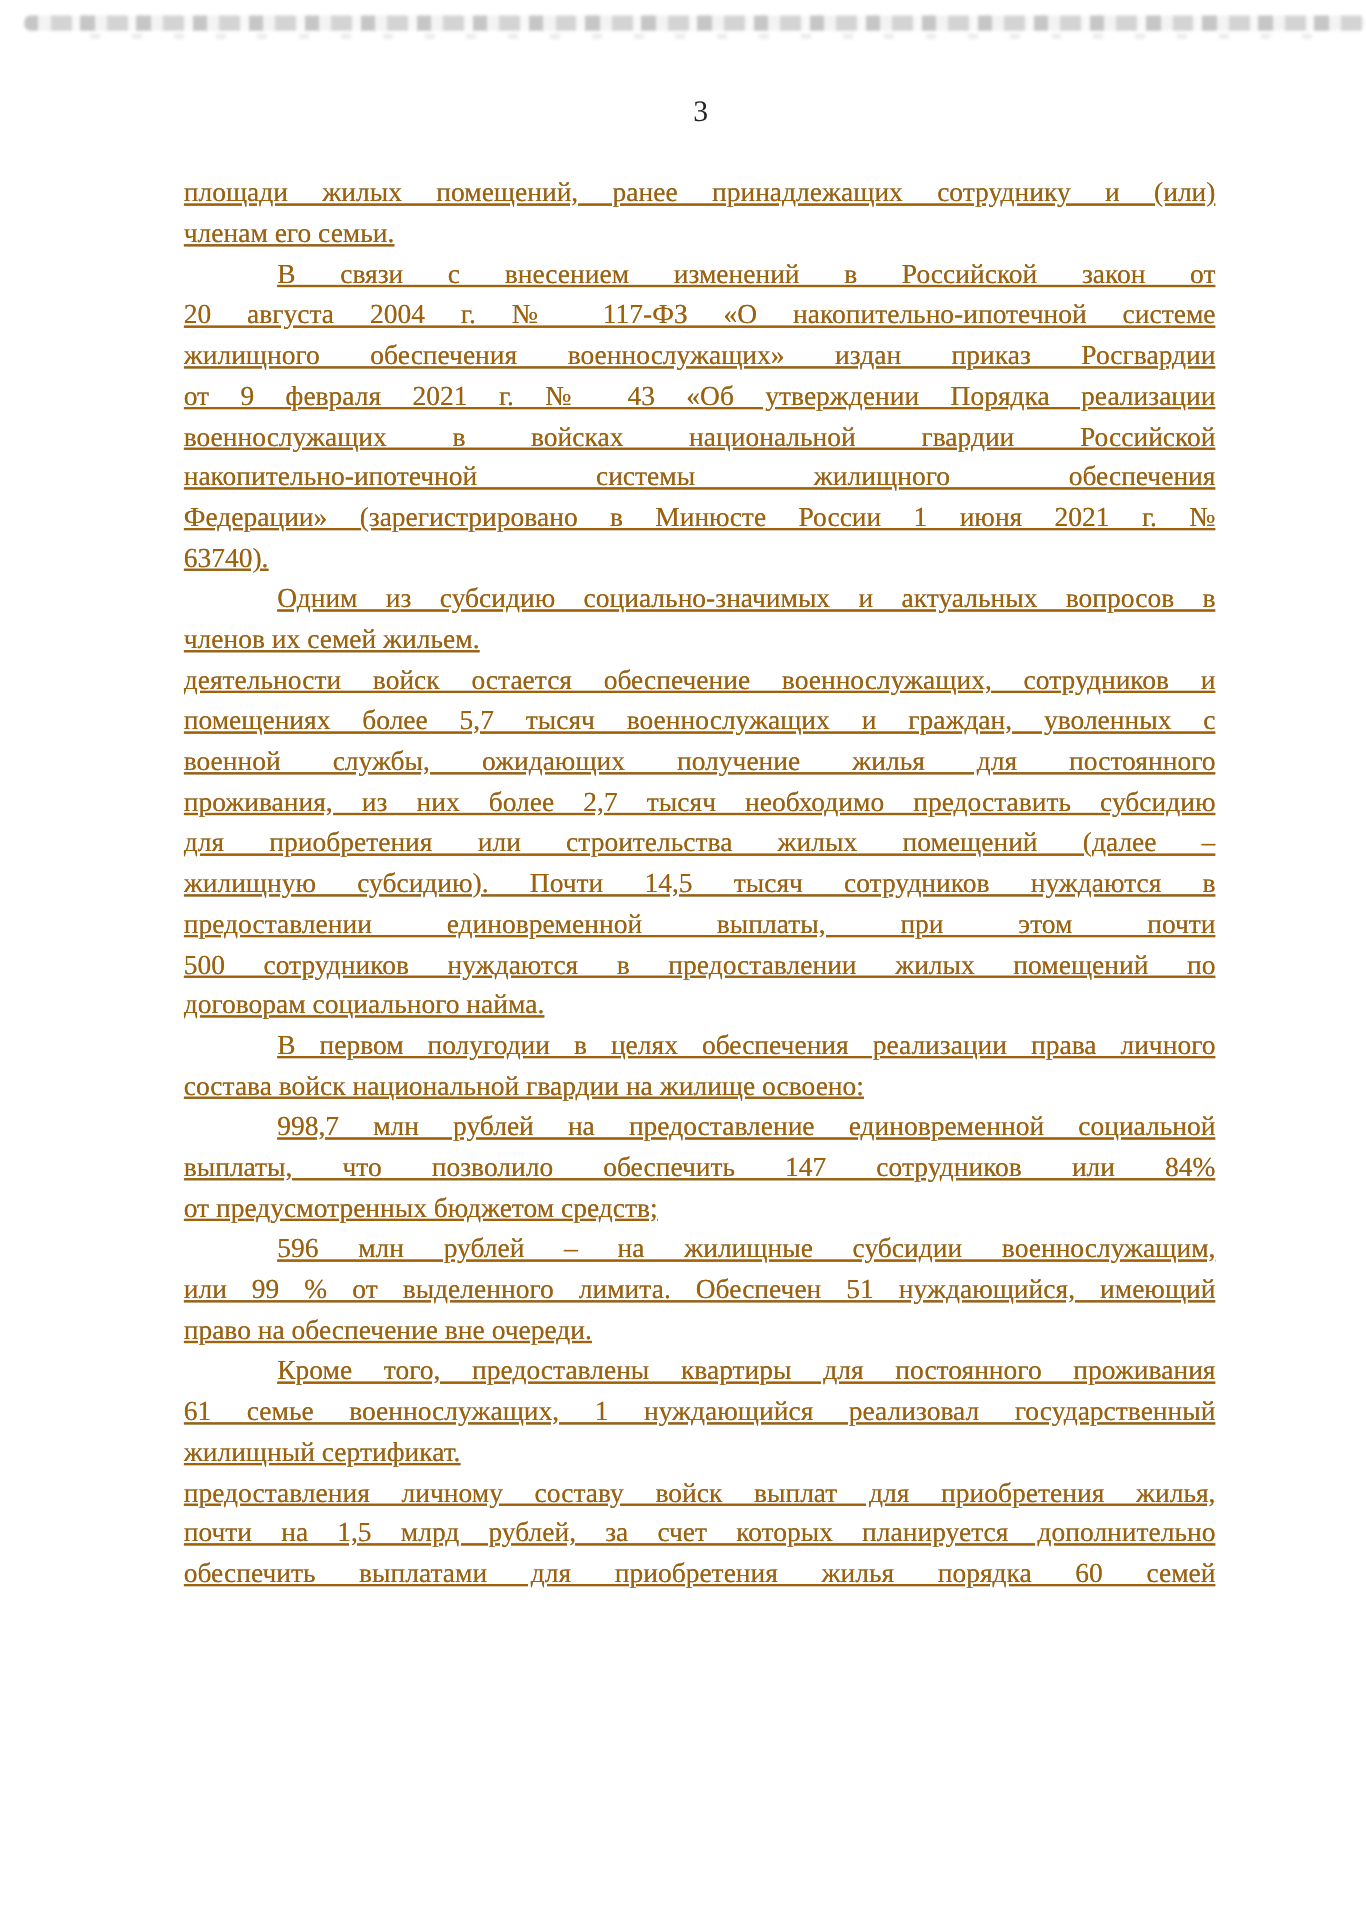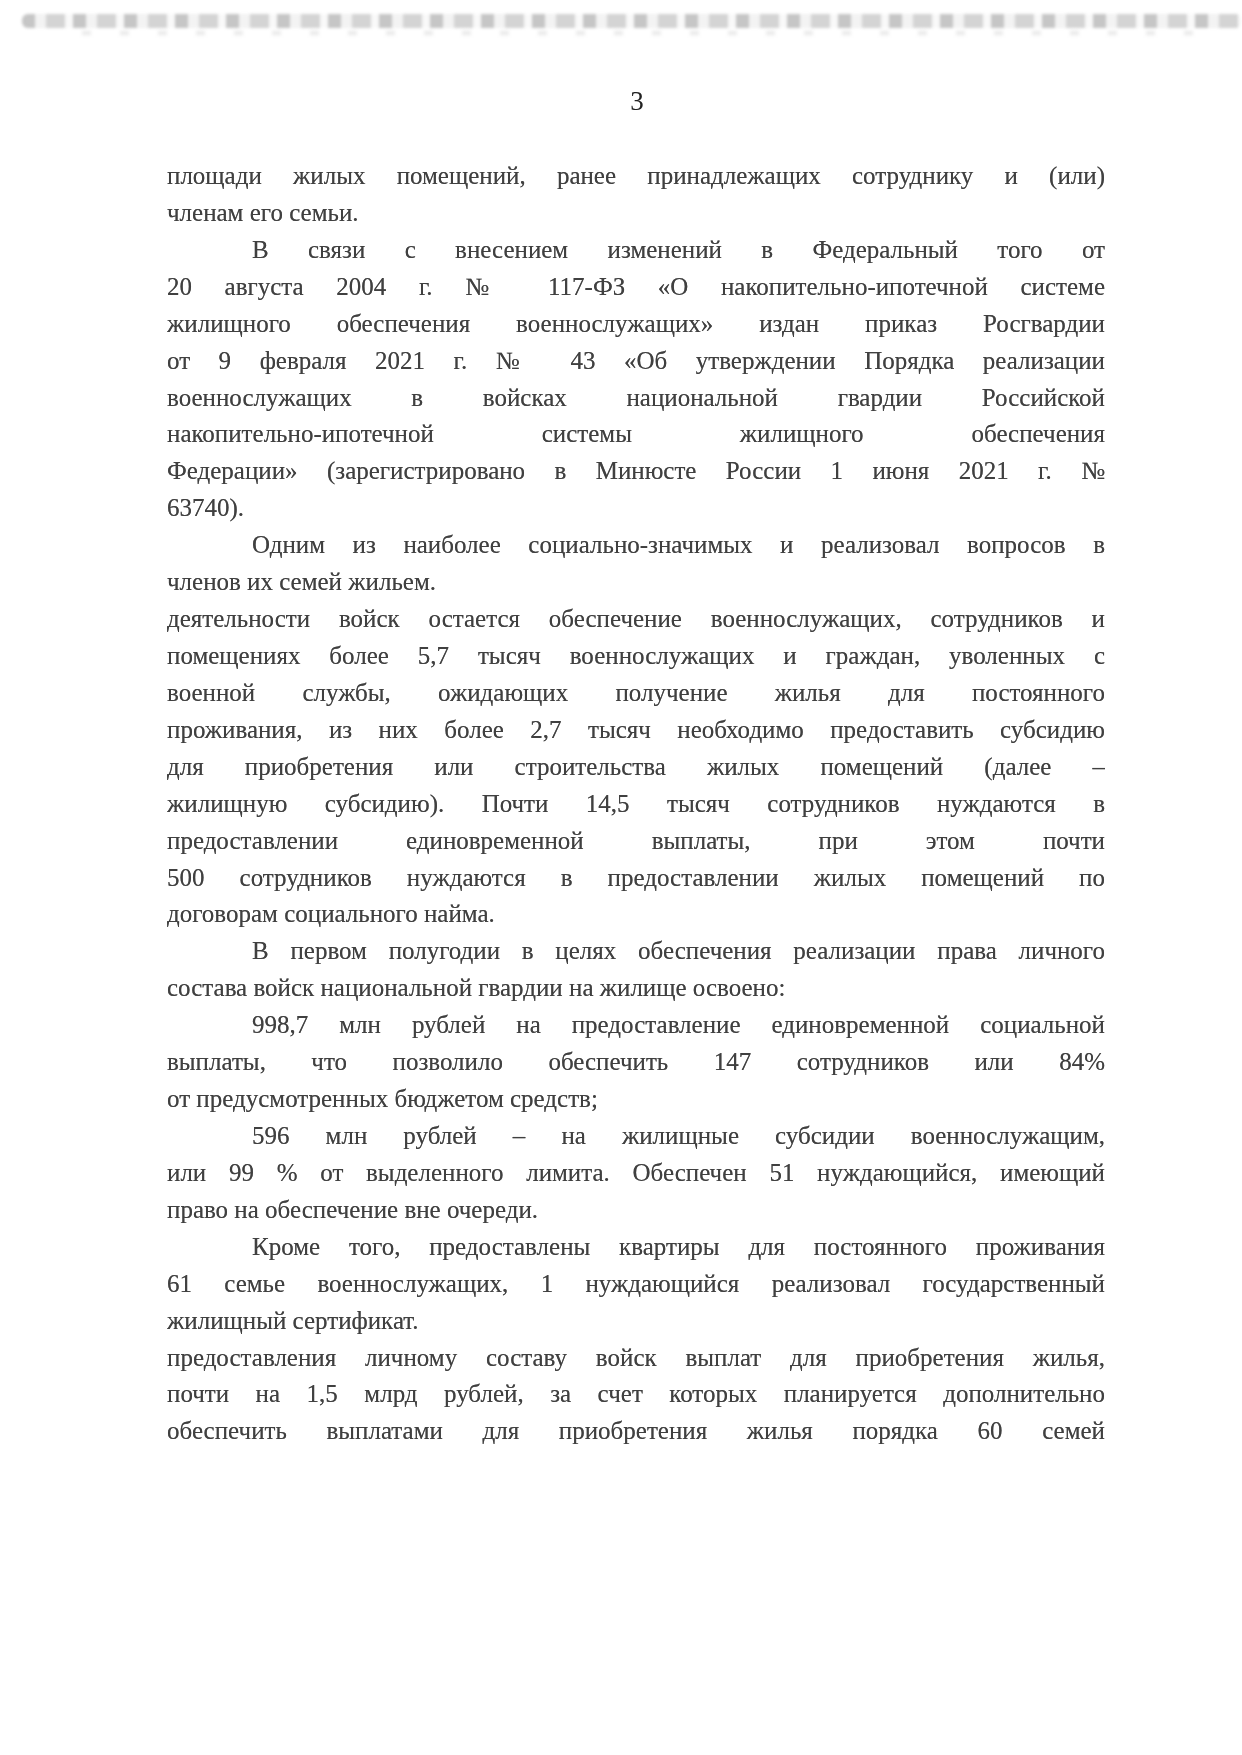--- a/index.html
+++ b/index.html
@@ -53,22 +53,23 @@
     line-height: 30px;
     color: #222222;
   }
   .text-block {
     position: absolute;
     top: 158px;
     left: 167px;
     width: 938px;
     font-size: 25px;
     line-height: 36.93px;
-    color: #404040;
+    color: #a16207;
     text-shadow: 0 0 0.5px rgba(20,20,20,0.55);
+    text-decoration: underline;
   }
   .line {
     height: 36.93px;
     overflow: hidden;
     text-align: justify;
     text-align-last: justify;
     white-space: normal;
   }
   .line.last {
     text-align-last: left;
@@ -79,29 +80,29 @@
 </style>
 </head>
 <body>
 
 <div class="page">
   <div class="scan-streak"></div>
   <div class="page-number">3</div>
   <div class="text-block" id="text-block">
       <div class="line">площади жилых помещений, ранее принадлежащих сотруднику и (или)</div>
       <div class="line last">членам его семьи.</div>
-      <div class="line indent">В связи с внесением изменений в Федеральный того от</div>
+      <div class="line indent">В связи с внесением изменений в Российской закон от</div>
       <div class="line">20 августа 2004 г. № 117-ФЗ «О накопительно-ипотечной системе</div>
       <div class="line">жилищного обеспечения военнослужащих» издан приказ Росгвардии</div>
       <div class="line">от 9 февраля 2021 г. № 43 «Об утверждении Порядка реализации</div>
       <div class="line">военнослужащих в войсках национальной гвардии Российской</div>
       <div class="line">накопительно-ипотечной системы жилищного обеспечения</div>
       <div class="line">Федерации» (зарегистрировано в Минюсте России 1 июня 2021 г. №</div>
       <div class="line last">63740).</div>
-      <div class="line indent">Одним из наиболее социально-значимых и реализовал вопросов в</div>
+      <div class="line indent">Одним из субсидию социально-значимых и актуальных вопросов в</div>
       <div class="line last">членов их семей жильем.</div>
       <div class="line">деятельности войск остается обеспечение военнослужащих, сотрудников и</div>
       <div class="line">помещениях более 5,7 тысяч военнослужащих и граждан, уволенных с</div>
       <div class="line">военной службы, ожидающих получение жилья для постоянного</div>
       <div class="line">проживания, из них более 2,7 тысяч необходимо предоставить субсидию</div>
       <div class="line">для приобретения или строительства жилых помещений (далее –</div>
       <div class="line">жилищную субсидию). Почти 14,5 тысяч сотрудников нуждаются в</div>
       <div class="line">предоставлении единовременной выплаты, при этом почти</div>
       <div class="line">500 сотрудников нуждаются в предоставлении жилых помещений по</div>
       <div class="line last">договорам социального найма.</div>

